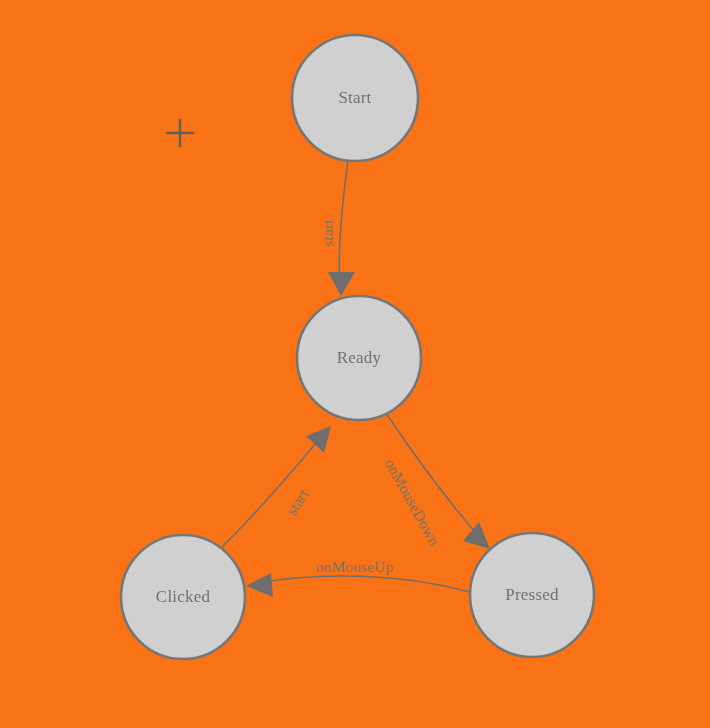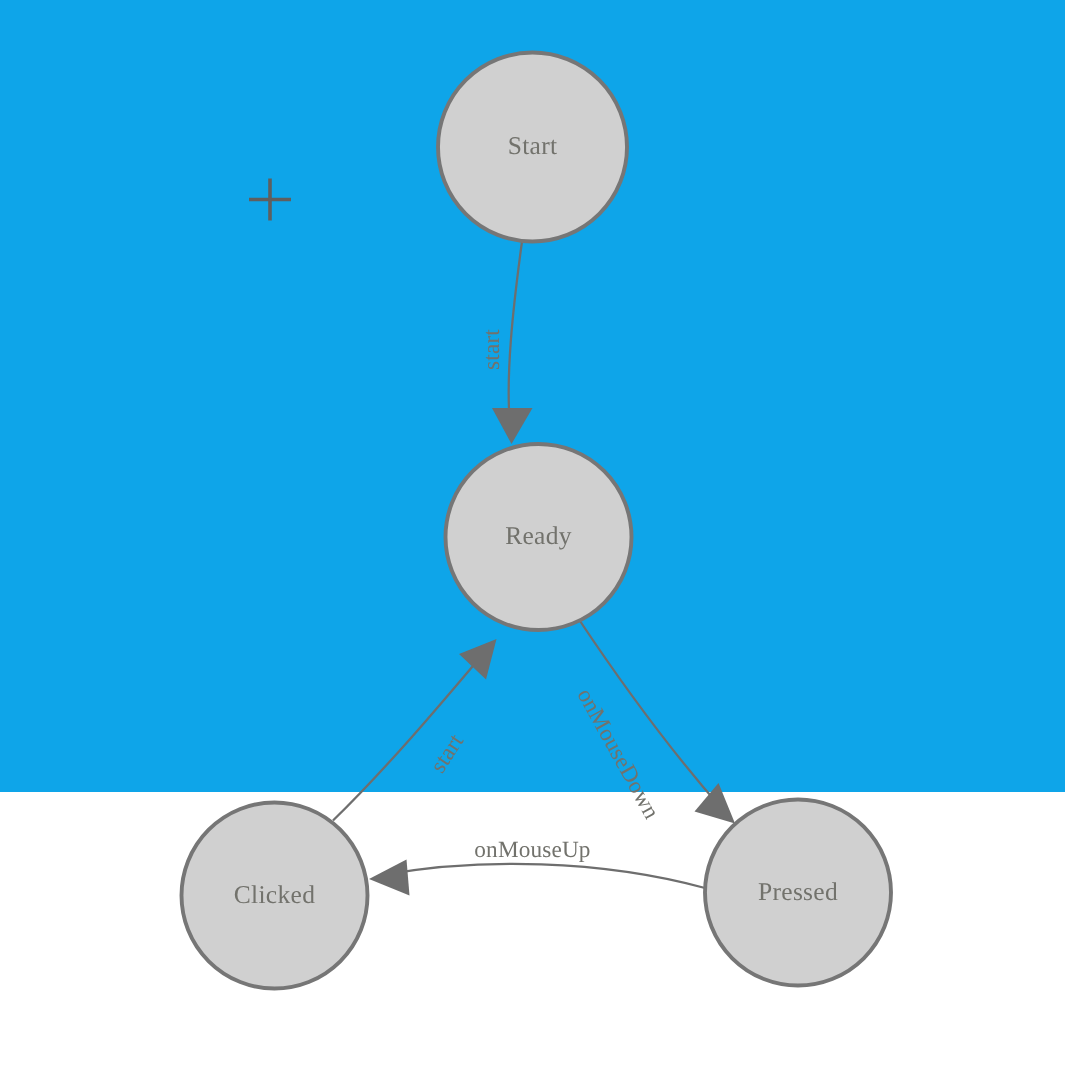--- a/index.html
+++ b/index.html
@@ -9,22 +9,22 @@
   }
   body {
     width: 710px;
     height: 728px;
     overflow: hidden;
     font-family: "Liberation Serif", "DejaVu Serif", serif;
   }
   #canvas-wrap {
     position: relative;
     width: 710px;
-    height: 528px;
-    background: #0ea5e9;
+    height: 728px;
+    background: #f97316;
   }
   svg#diagram {
     display: block;
     width: 710px;
     height: 728px;
   }
   .node-circle {
     fill: #d0d0d0;
     stroke: #767676;
     stroke-width: 2.6;

